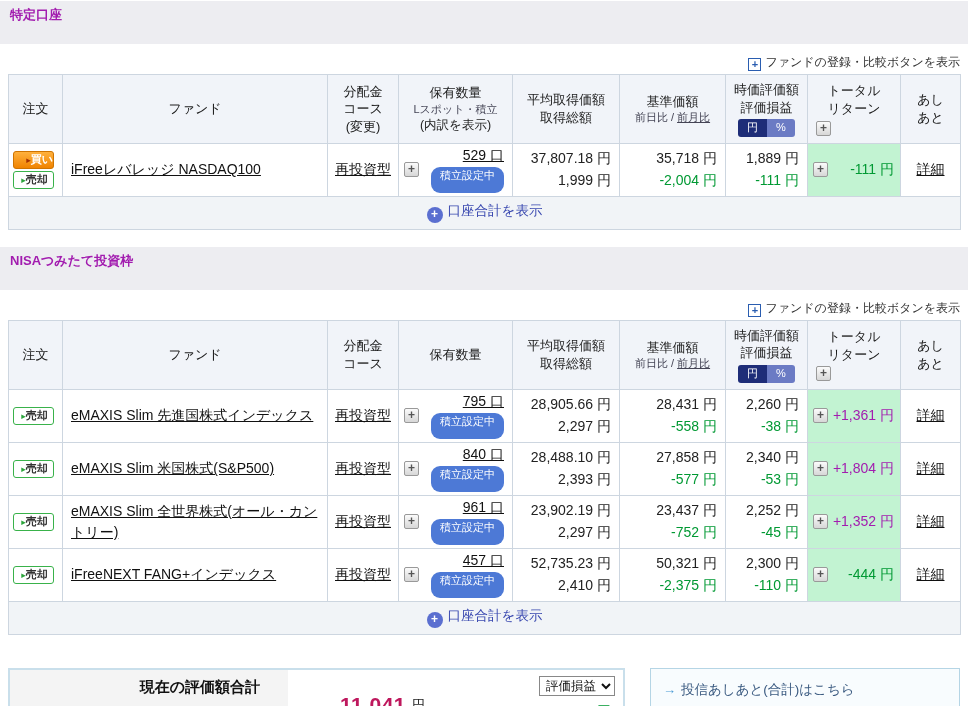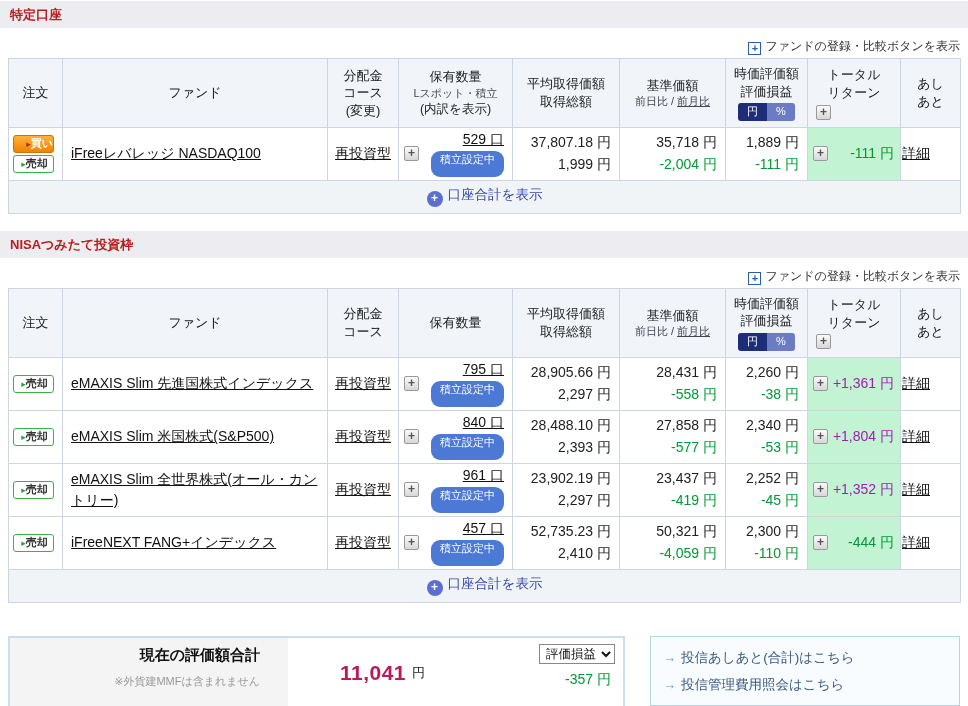--- a/index.html
+++ b/index.html
@@ -4,21 +4,21 @@
 <style>
   * { box-sizing: border-box; }
   html,body { margin:0; padding:0; }
   body {
     width:968px; height:706px; overflow:hidden; background:#fff;
     font-family:"Liberation Sans","DejaVu Sans",sans-serif;
     font-size:13px; color:#222;
   }
   .section-bar {
     background:#ededf1; border-top:1px solid #fff;
-    padding:5px 10px 4px; font-weight:bold; font-size:13px; color:#b91c1c;
+    padding:5px 10px 20px; font-weight:bold; font-size:13px; color:#a21caf;
   }
   .register-row {
     text-align:right; margin:10px 8px 3px; font-size:12px; color:#333;
   }
   .register-row a { color:#333; text-decoration:none; cursor:pointer; }
   .plusblue {
     display:inline-block; width:13px; height:13px; line-height:11px;
     border:1px solid #2a5db0; color:#2a5db0; background:#fff;
     font-weight:bold; font-size:11px; text-align:center; vertical-align:-2px; margin-right:4px;
   }
@@ -61,21 +61,21 @@
   .badge-tsumitate {
     display:inline-block; background:#4d79d6; color:#fff; font-size:11px;
     border-radius:9px; padding:1px 9px 10px; margin-top:2px;
   }
   td.c-num { text-align:right; vertical-align:middle; padding:4px 8px; font-size:14px; line-height:1.55; }
   td.c-tr {
     background:#c2f3d2; text-align:right; vertical-align:middle;
     padding:4px 6px 4px 24px; position:relative; font-size:14px;
   }
   td.c-tr .plusbox { position:absolute; left:5px; top:50%; margin-top:-8px; }
-  td.c-detail { vertical-align:middle; font-size:14px; }
+  td.c-detail { text-align:center; vertical-align:middle; font-size:14px; }
   .green { color:#009933; }
   .red { color:#a21caf; }
   tr.t-footer td {
     background:#f1f4f7; text-align:center; padding:5px 0 6px; font-size:13.5px;
   }
   tr.t-footer a { color:#3a49b0; text-decoration:none; cursor:pointer; }
   .pluscircle {
     display:inline-block; width:16px; height:16px; line-height:15px; border-radius:50%;
     background:#5b6fd0; color:#fff; font-weight:bold; font-size:12px; text-align:center;
     vertical-align:-3px; margin-right:5px;
@@ -342,21 +342,21 @@
       <span class="plusbox">+</span>
       <div><a>961 口</a></div>
       <span class="badge-tsumitate">積立設定中</span>
     </td>
     <td class="c-num">
       <div>23,902.19 円</div>
       <div>2,297 円</div>
     </td>
     <td class="c-num">
       <div>23,437 円</div>
-      <div class="sign green">-419 円</div>
+      <div class="sign green">-752 円</div>
     </td>
     <td class="c-num">
       <div>2,252 円</div>
       <div class="sign green">-45 円</div>
     </td>
     <td class="c-tr">
       <span class="plusbox">+</span>
       <span class="sign red">+1,352 円</span>
     </td>
     <td class="c-detail"><a>詳細</a></td>
@@ -372,21 +372,21 @@
       <span class="plusbox">+</span>
       <div><a>457 口</a></div>
       <span class="badge-tsumitate">積立設定中</span>
     </td>
     <td class="c-num">
       <div>52,735.23 円</div>
       <div>2,410 円</div>
     </td>
     <td class="c-num">
       <div>50,321 円</div>
-      <div class="sign green">-4,059 円</div>
+      <div class="sign green">-2,375 円</div>
     </td>
     <td class="c-num">
       <div>2,300 円</div>
       <div class="sign green">-110 円</div>
     </td>
     <td class="c-tr">
       <span class="plusbox">+</span>
       <span class="sign green">-444 円</span>
     </td>
     <td class="c-detail"><a>詳細</a></td>

